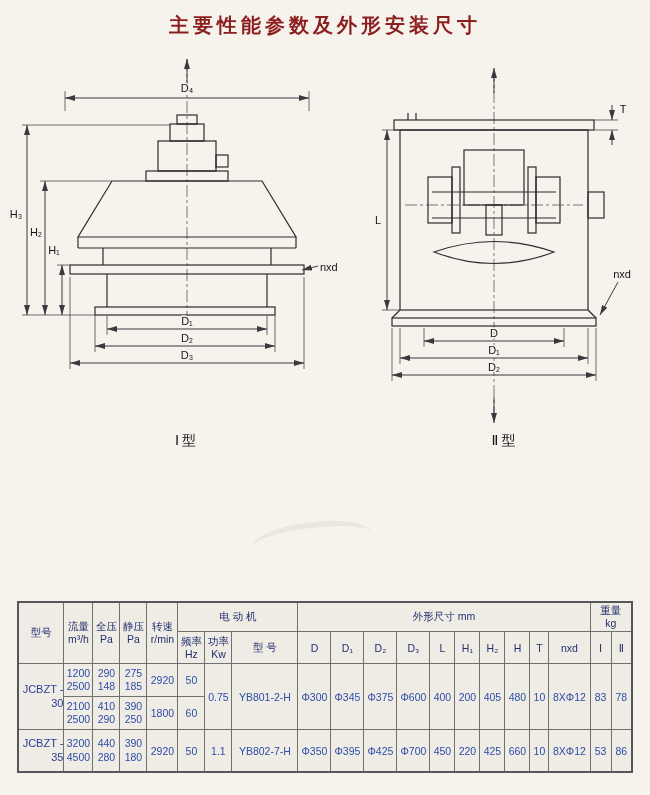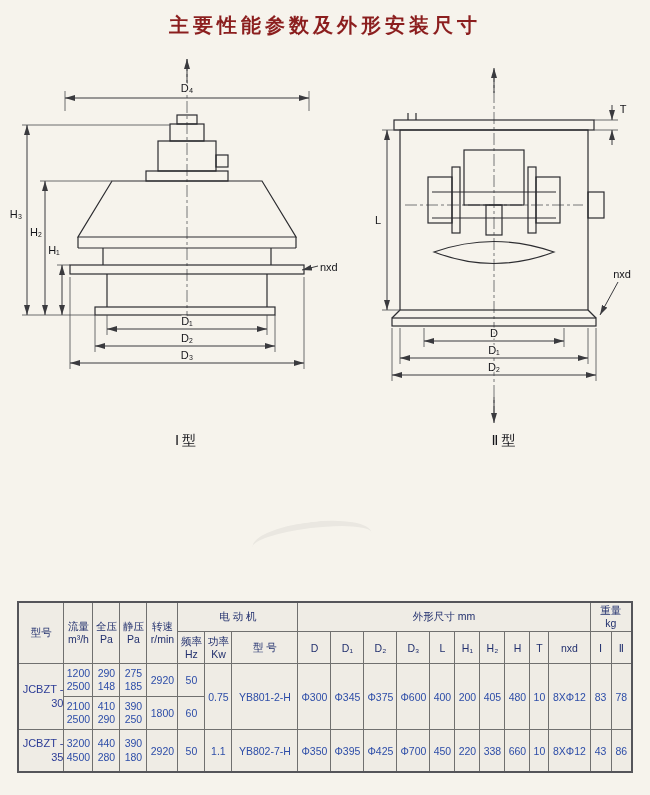--- a/index.html
+++ b/index.html
@@ -347,21 +347,21 @@
       <td>2920</td>
       <td>50</td>
       <td>1.1</td>
       <td>YB802-7-H</td>
       <td>Φ350</td>
       <td>Φ395</td>
       <td>Φ425</td>
       <td>Φ700</td>
       <td>450</td>
       <td>220</td>
-      <td>338</td>
+      <td>425</td>
       <td>660</td>
       <td>10</td>
       <td>8XΦ12</td>
-      <td>43</td>
+      <td>53</td>
       <td>86</td>
     </tr>
   </tbody>
 </table>
 
 </body></html>

